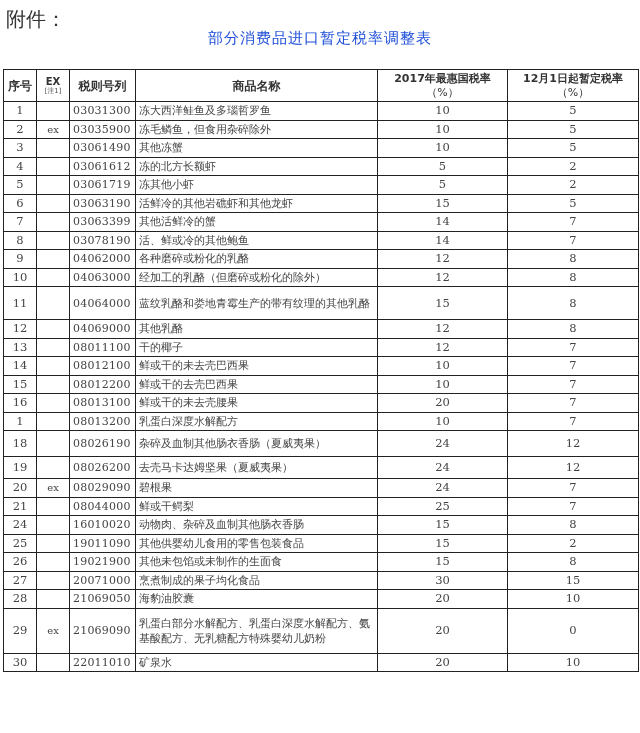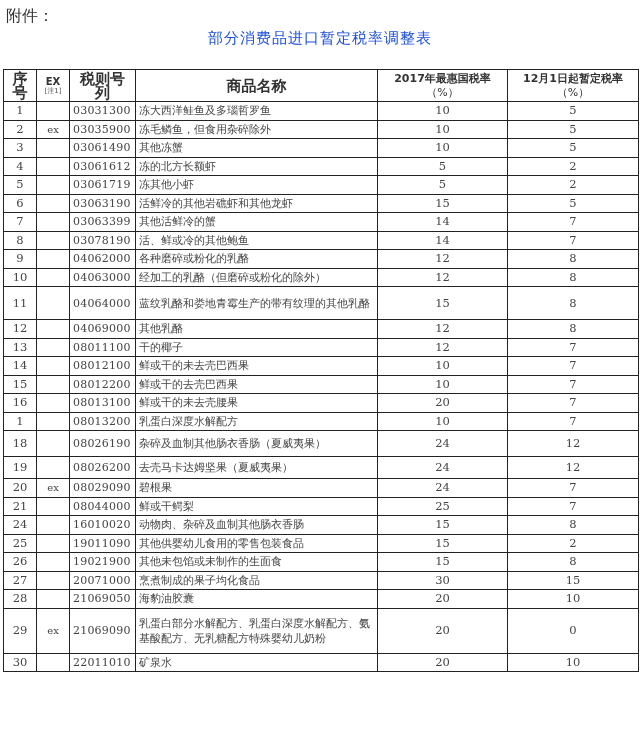--- a/index.html
+++ b/index.html
@@ -3,21 +3,21 @@
 <meta charset="utf-8">
 <style>
   html, body { margin: 0; padding: 0; background: #ffffff; }
   body {
     width: 640px; height: 733px; overflow: hidden; position: relative;
     font-family: "DejaVu Serif", "Liberation Serif", serif; color: #333;
   }
   .attach {
     position: absolute; left: 6px; top: 6px;
     font-family: Liberation Mono, monospace;
-    font-size: 16px; color: #333;
+    font-size: 20px; color: #333;
   }
   .title {
     position: absolute; left: 0; width: 640px; top: 29px; text-align: center;
     font-family: "DejaVu Sans", "Liberation Sans", sans-serif;
     font-size: 15px; color: #1d4ed8; letter-spacing: 1px;
   }
   table {
     position: absolute; left: 3px; top: 69px;
     border-collapse: collapse; table-layout: fixed;
     width: 635px;
@@ -25,21 +25,21 @@
   td, th {
     border: 1px solid #222; padding: 0 3px;
     font-size: 11.5px; line-height: 15px; color: #444;
     overflow: hidden;
   }
   th {
     font-family: "DejaVu Sans", "Liberation Sans", sans-serif;
     font-weight: bold; color: #333; font-size: 11px; line-height: 14px;
     text-align: center; height: 31px;
   }
-  th.big { font-size: 15px; }
+  th.big { font-size: 12px; }
   th .note { display: block; font-size: 7px; line-height: 8px; font-weight: normal; color: #555; }
   th .exlabel { display: block; font-size: 10px; line-height: 11px; }
   td.c { text-align: center; }
   td.code { font-size: 11px; letter-spacing: 0.2px; }
   td.name { text-align: left; font-family: "DejaVu Sans", "Liberation Sans", sans-serif; font-size: 11px; color: #444; }
   td.ex { text-align: center; font-size: 10px; }
   tr.r td { height: 17.5px; }
   tr.r.h2 td { height: 32px; }
   tr.r.hm td { height: 25px; }
   tr.r.hm2 td { height: 21px; }

